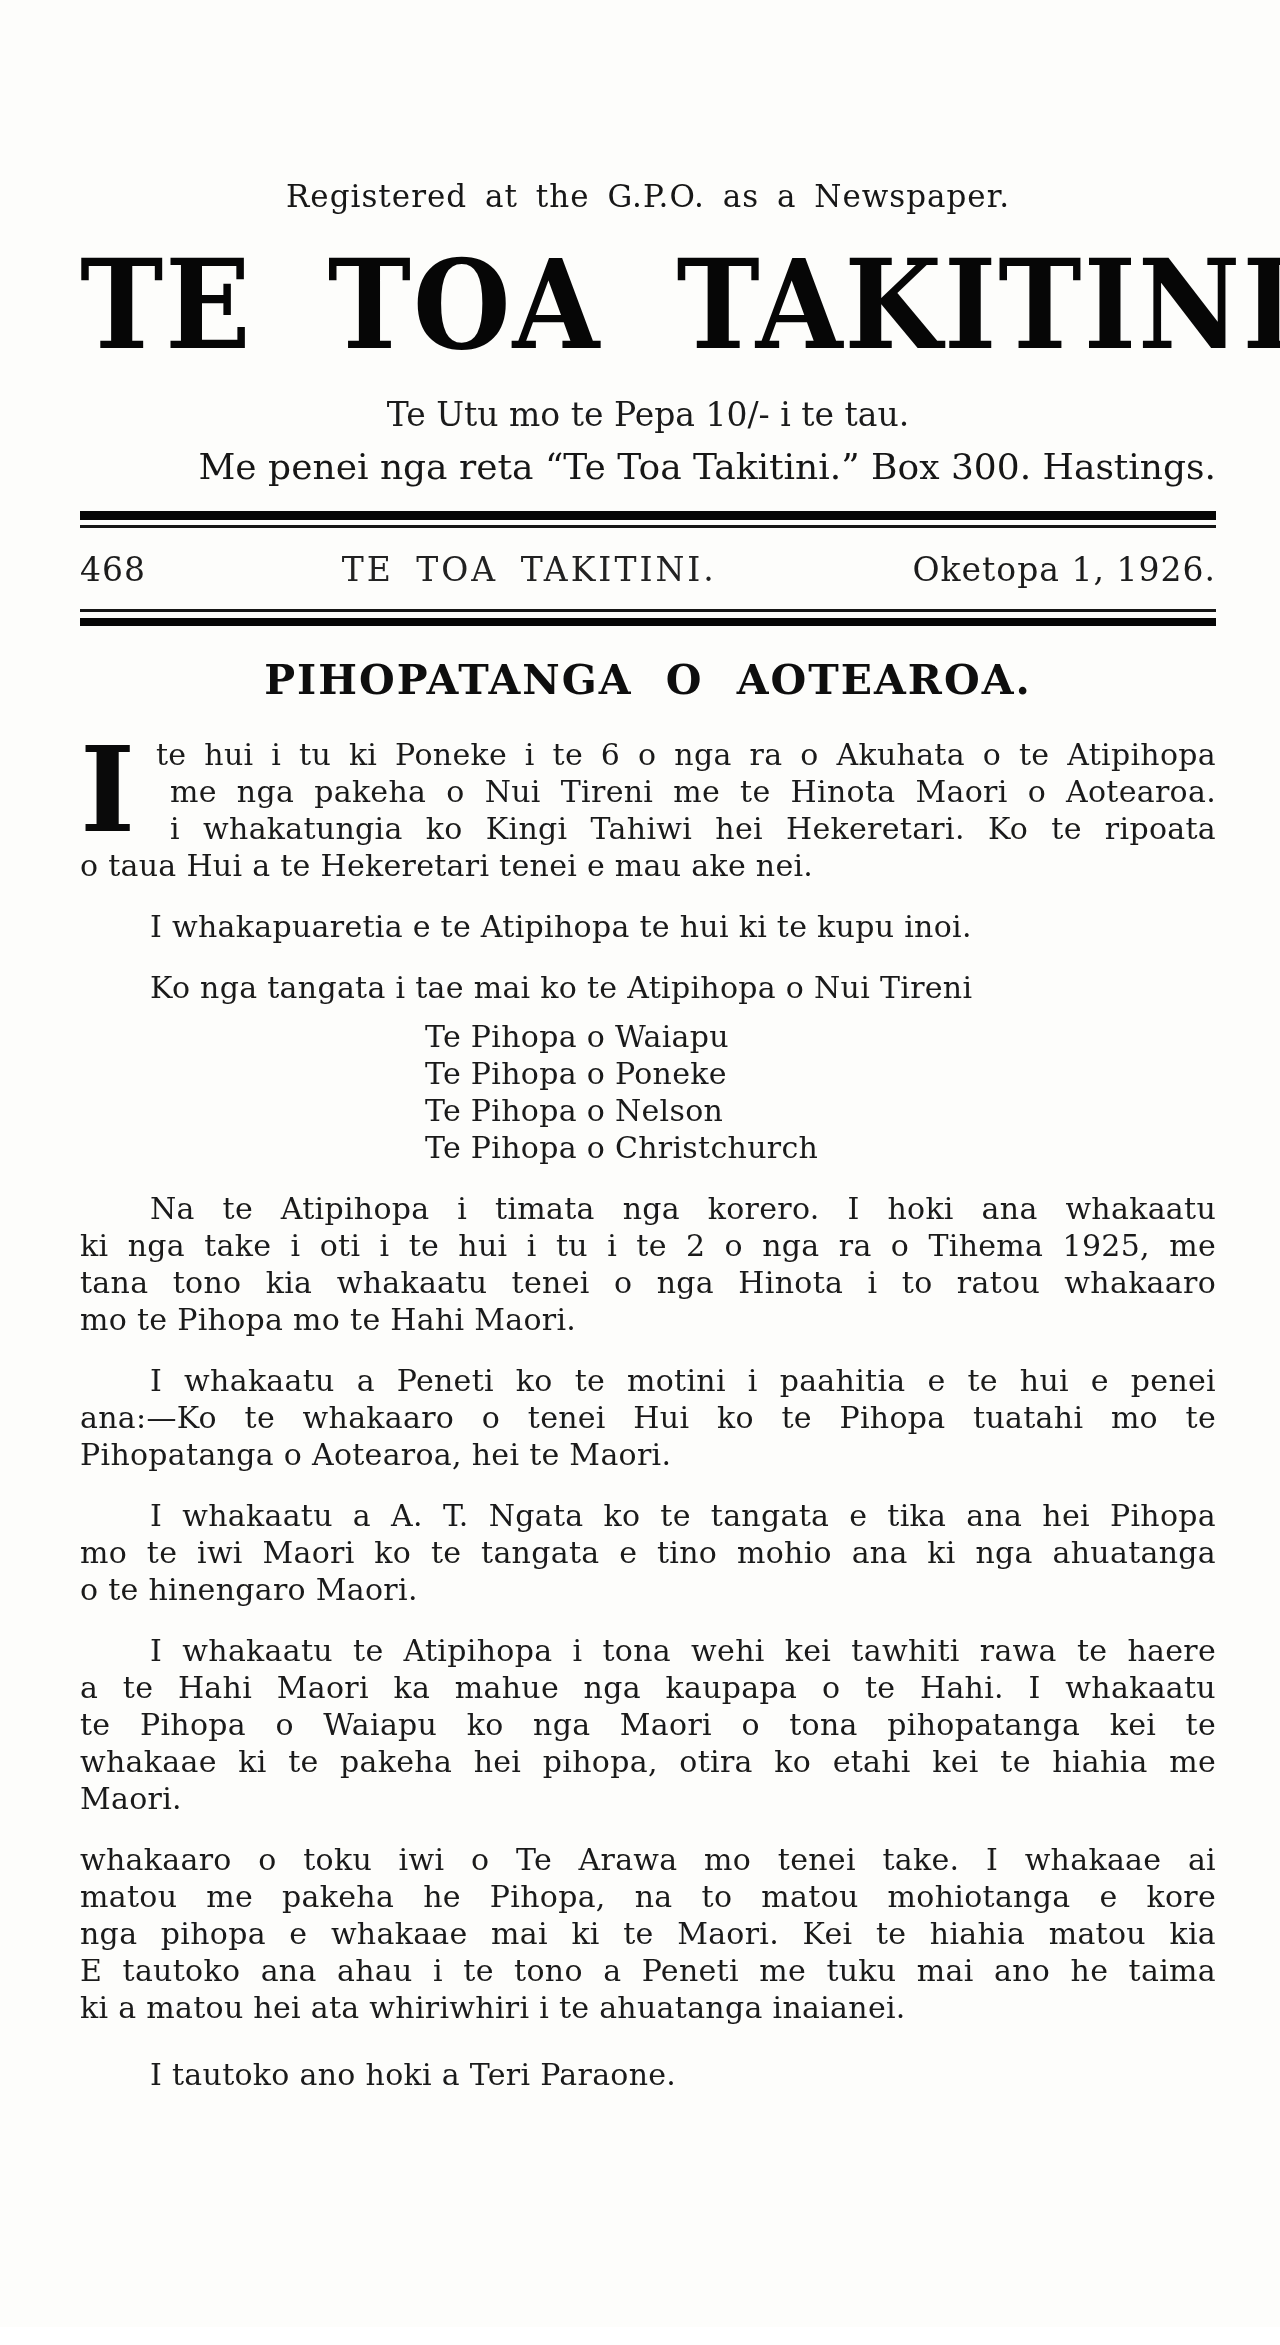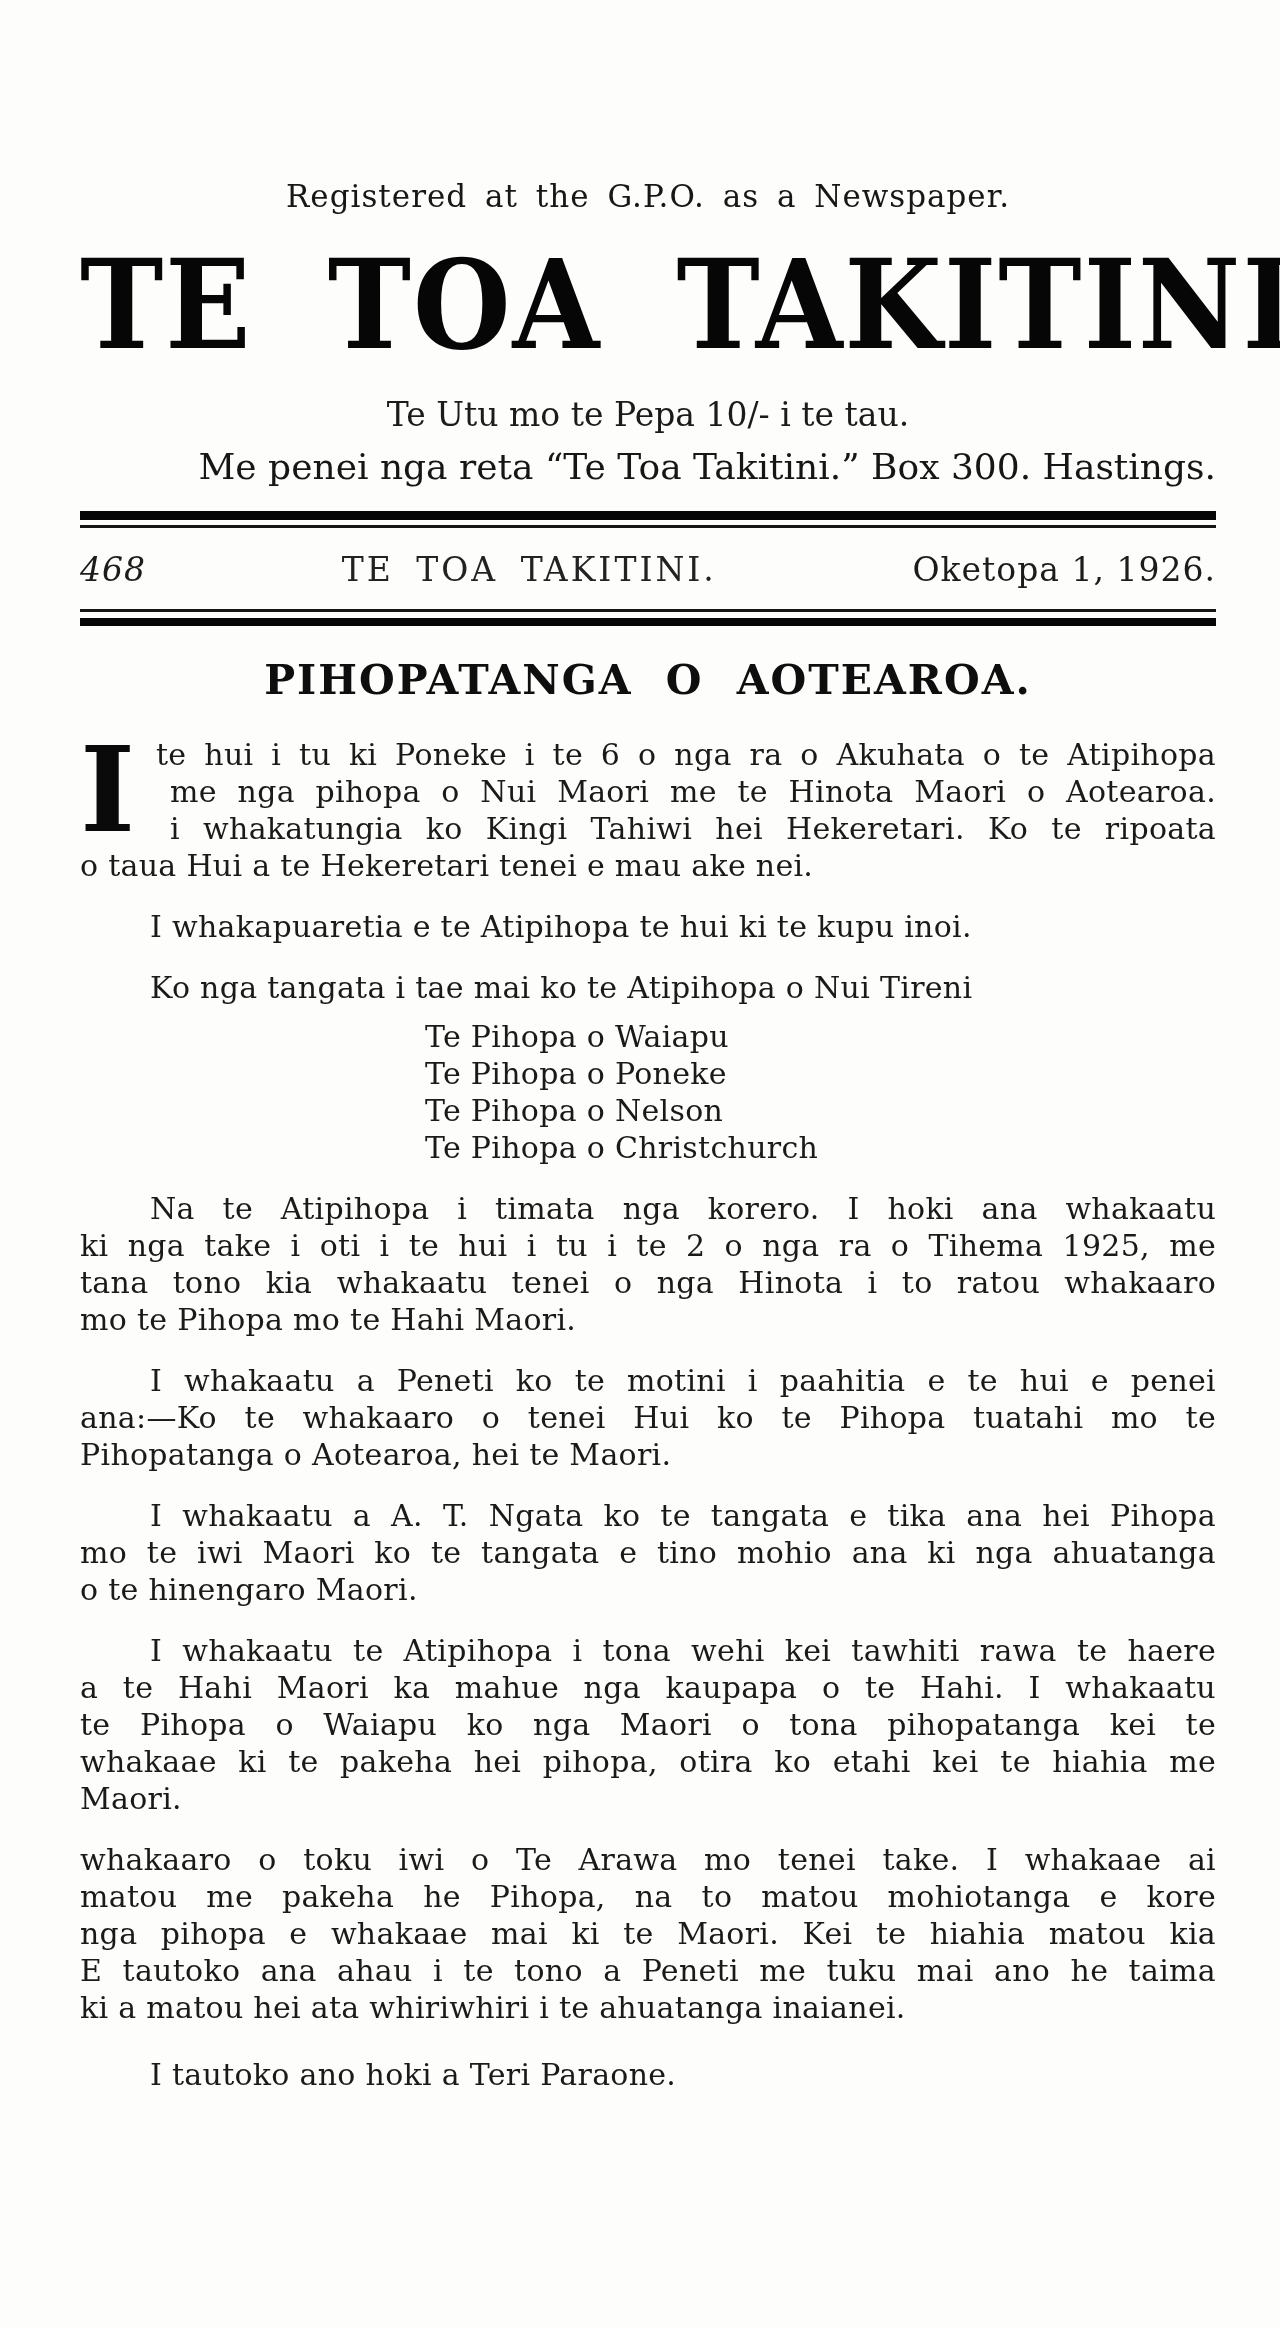--- a/index.html
+++ b/index.html
@@ -32,21 +32,21 @@
   }
   .price   { margin-top:40px; text-align:center; font-size:33px; color:#1b1b1b; }
   .address { margin-top:12px; text-align:right; font-size:36px; color:#161616; }
   .rule-a  { margin-top:24px; height:5px; border-top:9px solid #060606; border-bottom:3px solid #161616; }
   .rule-b  { height:6px; border-top:3px solid #161616; border-bottom:8px solid #060606; }
   .pageinfo {
     margin-top:22px; margin-bottom:20px;
     display:flex; justify-content:space-between; align-items:baseline;
     font-size:33px; color:#1c1c1c;
   }
-  .pnum   { letter-spacing:1px;font-style:italic; }
+  .pnum   { letter-spacing:1px; }
   .ptitle { letter-spacing:3px; word-spacing:9px; color:#222; }
   .pdate  { letter-spacing:1px; }
   .heading {
     margin:30px 0 0;
     text-align:center;
     font-size:41px; font-weight:700;
     letter-spacing:2px; word-spacing:17px;
     color:#0e0e0e;
   }
   .bodycol { margin-top:32px; font-size:30px; line-height:37px; letter-spacing:0.3px; }
@@ -88,21 +88,21 @@
 
   <div class="rule-b"></div>
 
   <div class="heading">PIHOPATANGA O AOTEAROA.</div>
 
   <div class="bodycol">
 
     <div class="p p-first">
       <span class="dropcap">I</span>
       <div class="ln j dc-first">te hui i tu ki Poneke i te 6 o nga ra o Akuhata o te Atipihopa</div>
-      <div class="ln j dc-mid">me nga pihopa o Nui Maori me te Hinota Maori o Aotearoa.</div>
+      <div class="ln j dc-mid">me nga pakeha o Nui Tireni me te Hinota Maori o Aotearoa.</div>
       <div class="ln j dc-mid">i whakatungia ko Kingi Tahiwi hei Hekeretari.  Ko te ripoata</div>
       <div class="ln l">o taua Hui a te Hekeretari tenei e mau ake nei.</div>
     </div>
 
     <div class="p">
       <div class="ln l ind">I whakapuaretia e te Atipihopa te hui ki te kupu inoi.</div>
     </div>
 
     <div class="p">
       <div class="ln l ind">Ko nga tangata i tae mai ko te Atipihopa o Nui Tireni</div>

